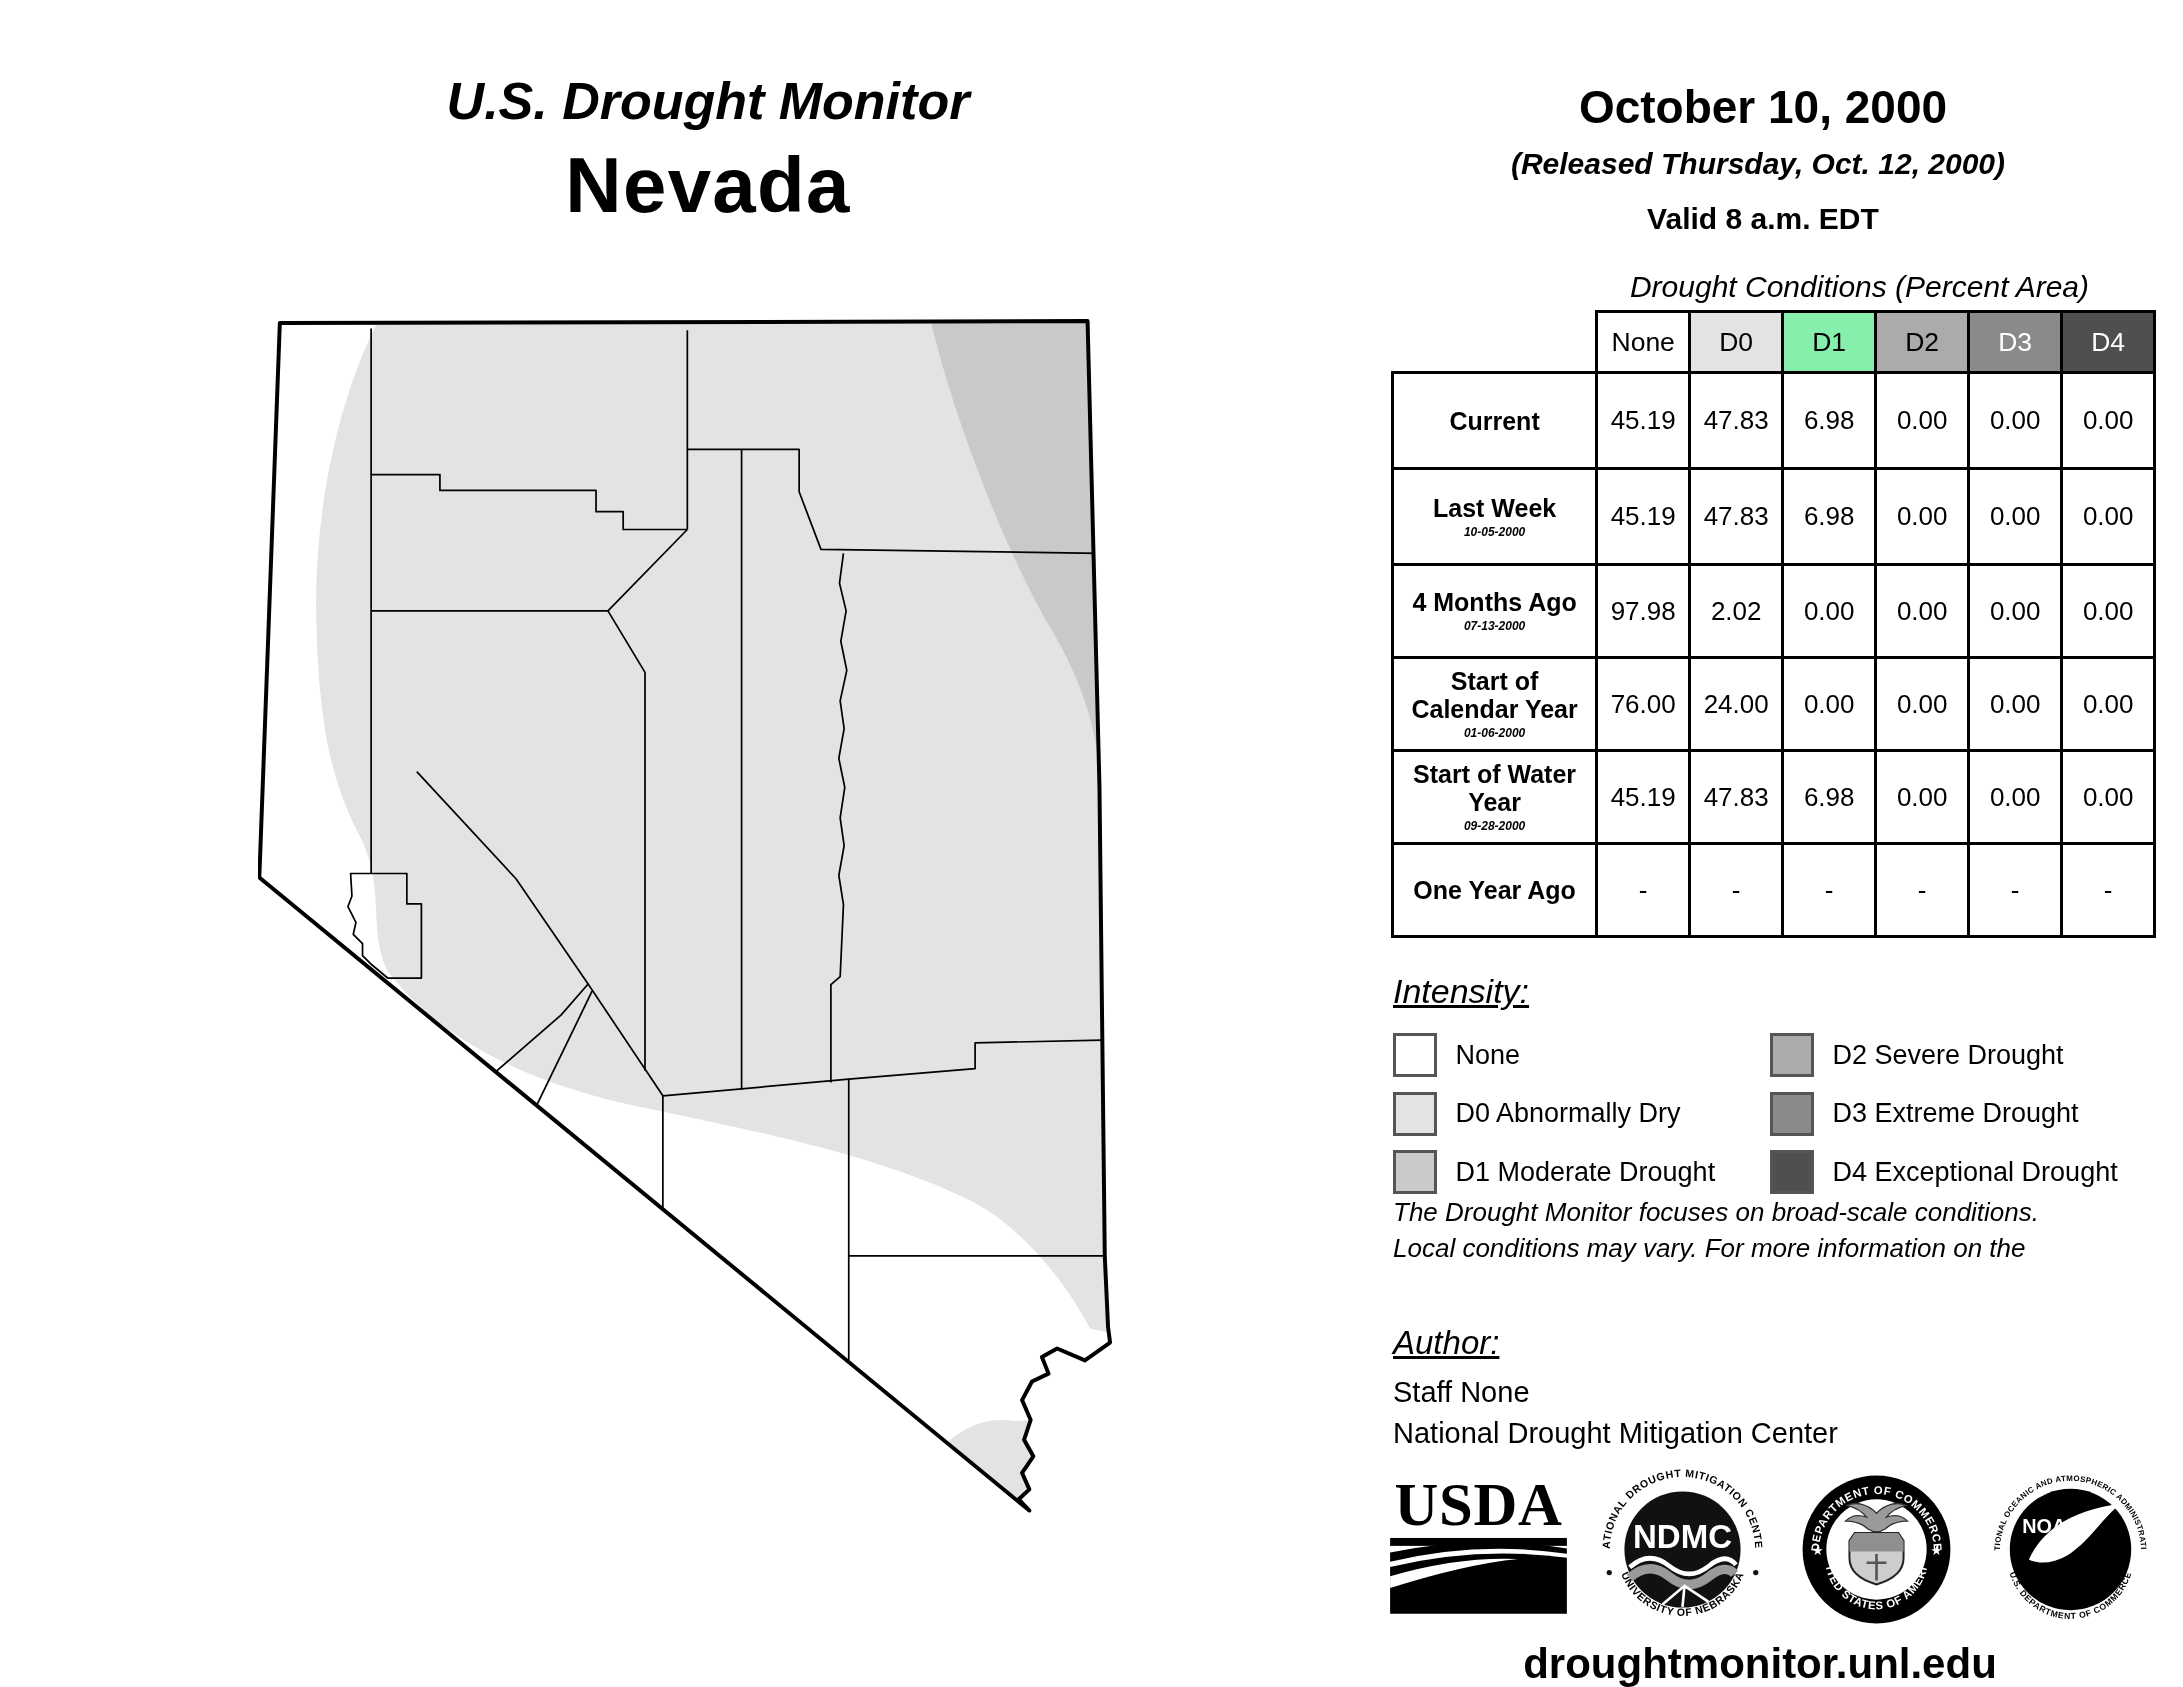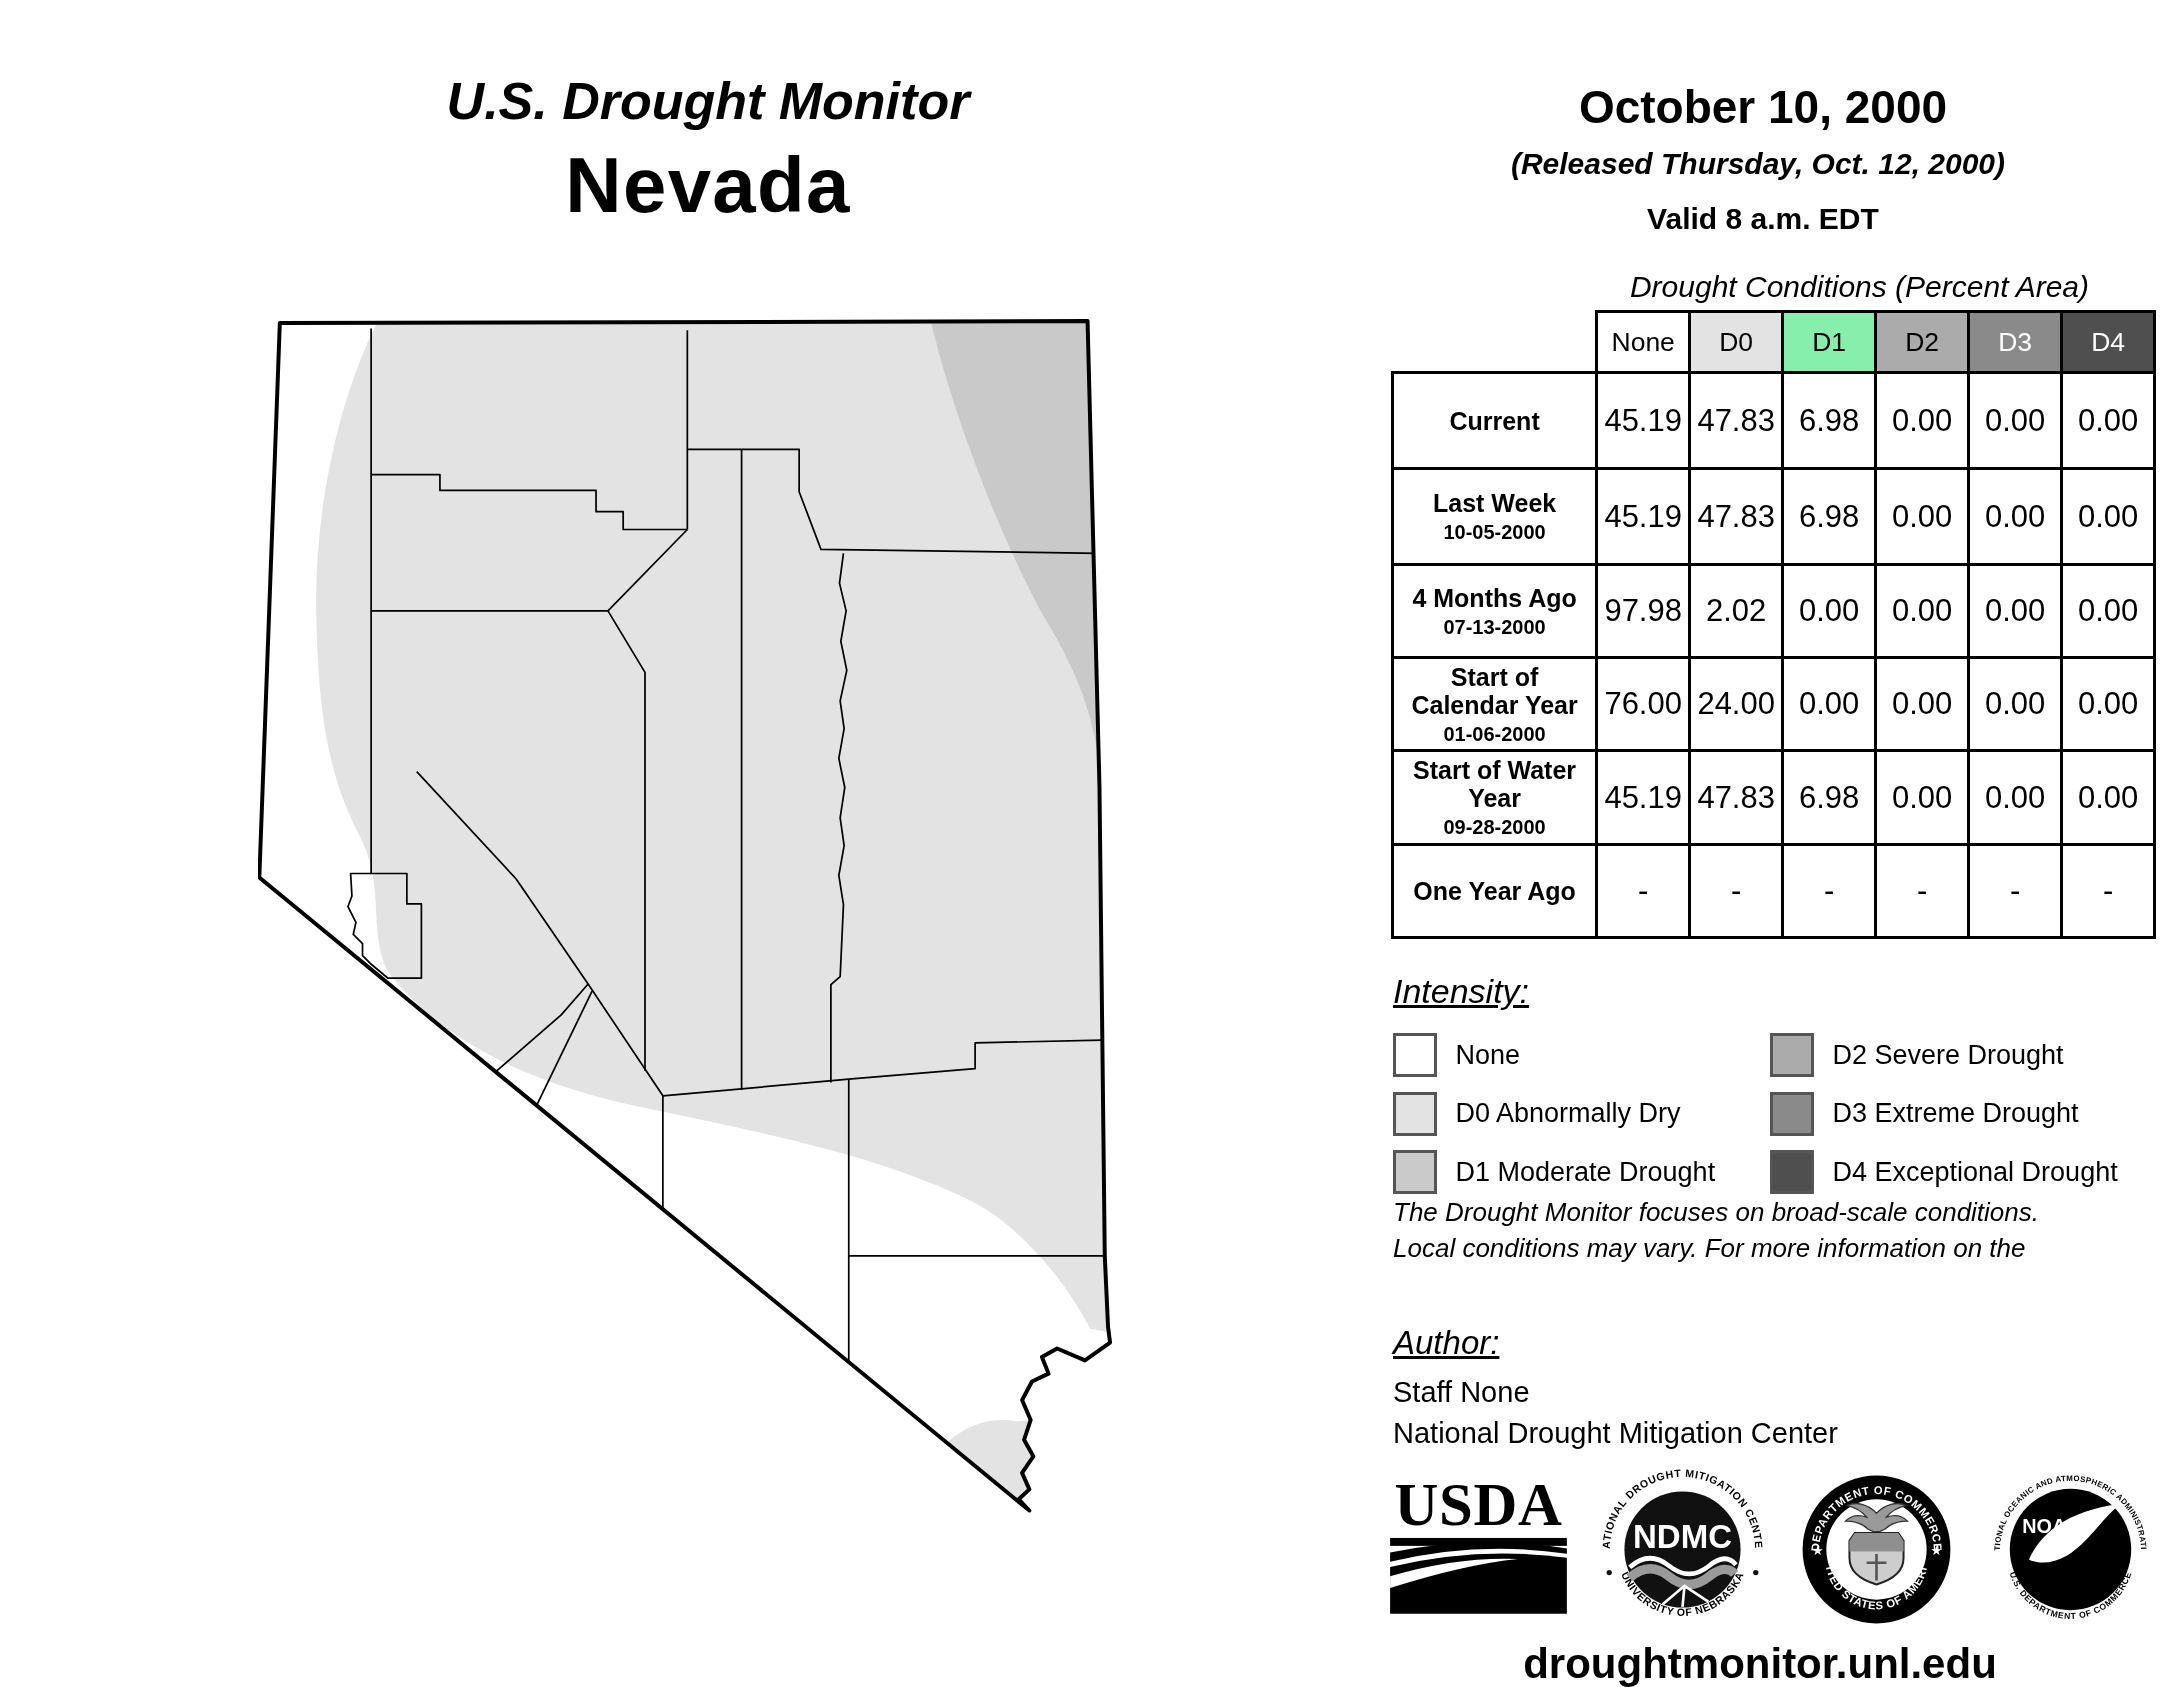--- a/index.html
+++ b/index.html
@@ -21,22 +21,22 @@
              font-size:30px;font-weight:bold;}
   .table-title{position:absolute;left:1588px;top:259px;width:543px;text-align:center;
              font-size:30px;font-style:italic;}
 
   
   .dm-table{position:absolute;left:1391px;top:299px;border-collapse:collapse;}
   .dm-table td,.dm-table th{border:3.3px solid #000;padding:0;text-align:center;vertical-align:middle;}
   .dm-table .corner{border:none;background:#fff;}
   .dm-table th{width:90px;height:58px;font-size:26.5px;font-weight:normal;}
   .dm-table .rowlab{width:196px;font-size:25px;font-weight:bold;line-height:1.12;padding:4px 2.6px;}
-  .dm-table .sub{font-size:20px;font-weight:bold;margin-top:4px;}
-  .dm-table td.val{font-size:31px;}
+  .dm-table .sub{font-size:12px;font-weight:bold;font-style:italic;margin-top:4px;}
+  .dm-table td.val{font-size:26px;}
   .light-text{color:#fff;}
 
   
   .intensity-title{position:absolute;left:1393px;top:961px;font-size:34px;font-style:italic;
                    text-decoration:underline;}
   .legend{position:absolute;left:1393px;top:1022px;width:754px;}
   .legend-row{display:flex;margin-bottom:14.6px;}
   .legend-cell{display:flex;align-items:center;width:377px;}
   .swatch{width:38px;height:38px;border:3.3px solid #555;margin-right:18.5px;flex:0 0 auto;}
   .legend-label{font-size:27px;}

